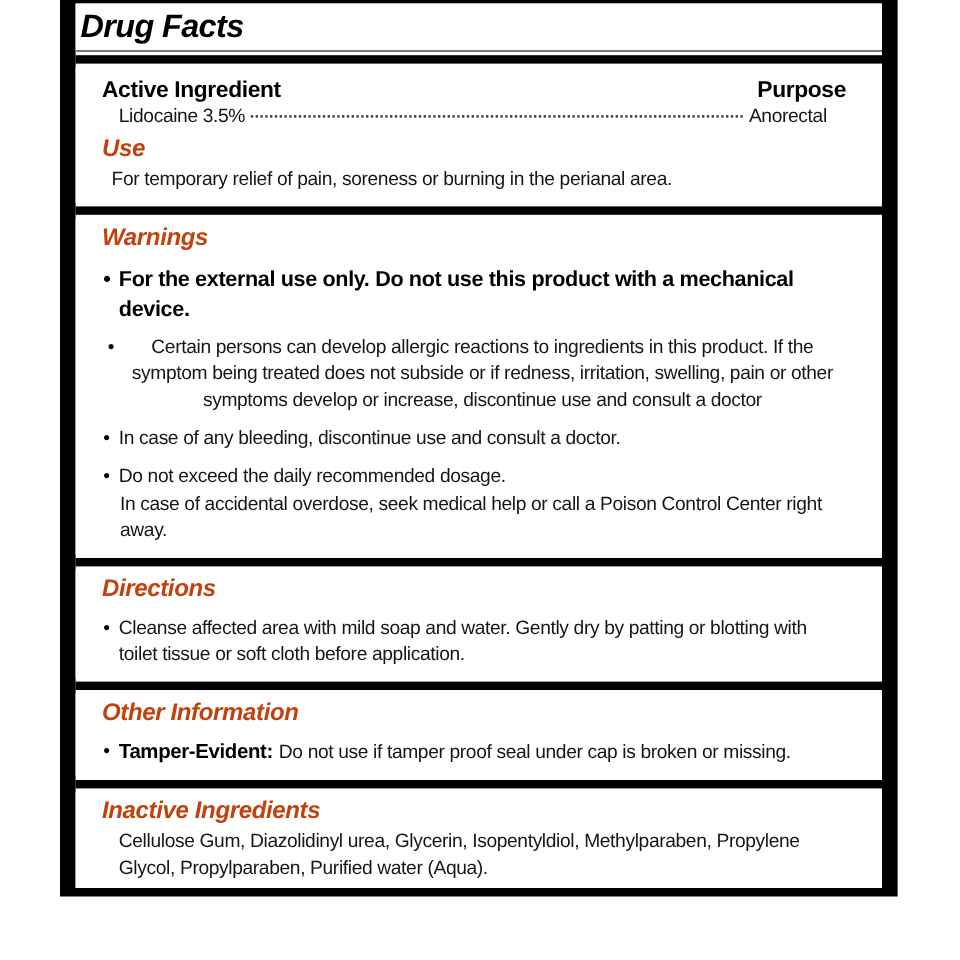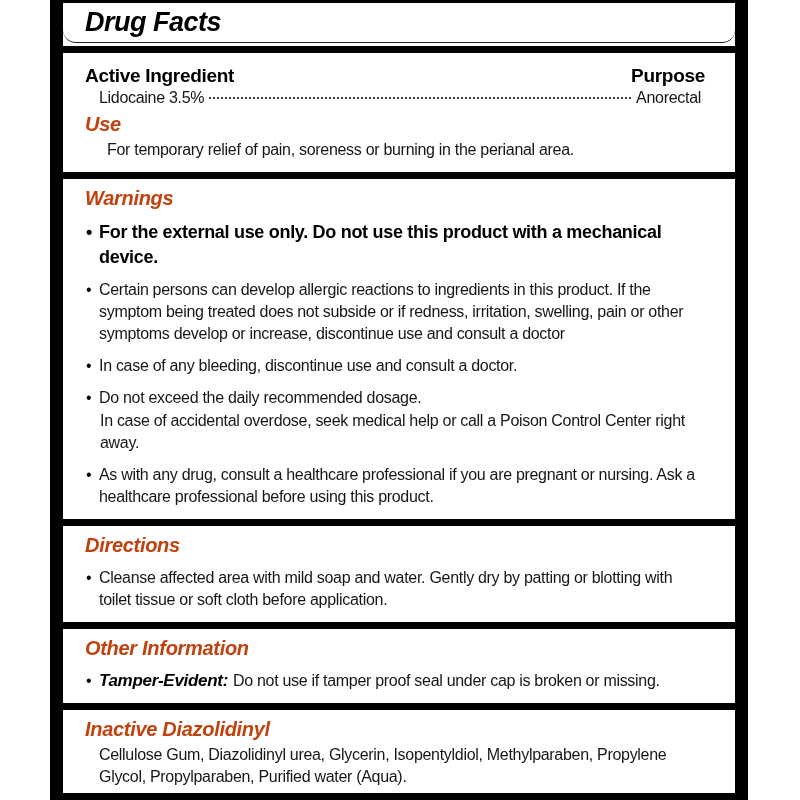--- a/index.html
+++ b/index.html
@@ -33,23 +33,22 @@
   .bar {
     height: 7px;
     background: #000;
     margin: 3px 0;
   }
   .box {
     background: #fff;
     padding: 4px 30px 8px 22px;
   }
   .title-box {
-    padding: 3px 22px 4px 22px;
+    padding: 3px 22px 4px 4px;
     border-bottom: 1px solid #222;
-    border-radius: 13px;
   }
   .title {
     margin: 0;
     font-weight: bold;
     font-style: italic;
     font-size: 27px;
     line-height: 32px;
     letter-spacing: -0.5px;
     color: #000;
   }
@@ -74,26 +73,26 @@
     letter-spacing: -0.3px;
     color: #000;
     text-align: right;
   }
   .body {
     font-size: 16px;
     line-height: 22px;
     letter-spacing: -0.3px;
     color: #161616;
   }
-  .indent { margin-left: 22px; }
+  .indent { margin-left: 8px; }
   .leader-row {
     display: flex;
     align-items: baseline;
     margin-left: 14px;
-    margin-right: 4px;
+    margin-right: 16px;
   }
   .leader {
     flex: 1;
     border-bottom: 2px dotted #3a3a3a;
     margin: 0 5px;
     transform: translateY(-4px);
   }
   p { margin: 0; }
   .bullet {
     display: flex;
@@ -114,32 +113,31 @@
     font-weight: bold;
   }
   .bullet .bt { flex: 1; }
   .bold-big .bt {
     font-weight: bold;
     font-size: 18px;
     line-height: 25px;
     letter-spacing: -0.3px;
     color: #000;
   }
-  .gap { margin-top: 9px; }
+  .gap { margin-top: 9px; text-align: center; }
   .cont {
     margin-left: 15px;
     margin-top: 1px;
   }
   .bold-lead {
     font-weight: bold;
     font-size: 17px;
     color: #000;
     margin-right: 5px;
     letter-spacing: -0.3px;
-    font-style: italic;
   }
   .narrow { max-width: 588px; }
   .ing-text {
     margin-left: 14px;
     margin-top: 1px;
   }
 </style>
 </head>
 <body>
 
@@ -176,23 +174,20 @@
       <div class="bullet body gap">
         <span class="bt">Certain persons can develop allergic reactions to ingredients in this product. If the symptom being treated does not subside or if redness, irritation, swelling, pain or other symptoms develop or increase, discontinue use and consult a doctor</span>
       </div>
       <div class="bullet body">
         <span class="bt">In case of any bleeding, discontinue use and consult a doctor.</span>
       </div>
       <div class="bullet body">
         <span class="bt">Do not exceed the daily recommended dosage.</span>
       </div>
       <p class="body cont">In case of accidental overdose, seek medical help or call a Poison Control Center right away.</p>
-      <div class="bullet body">
-        <span class="bt">As with any drug, consult a healthcare professional if you are pregnant or nursing. Ask a healthcare professional before using this product.</span>
-      </div>
     </section>
 
     <div class="bar"></div>
 
     <section class="box">
       <h2 class="sec-head">Directions</h2>
       <div class="bullet body">
         <span class="bt">Cleanse affected area with mild soap and water. Gently dry by patting or blotting with toilet tissue or soft cloth before application.</span>
       </div>
     </section>
@@ -202,18 +197,18 @@
     <section class="box">
       <h2 class="sec-head">Other Information</h2>
       <div class="bullet body">
         <span class="bt narrow"><span class="bold-lead">Tamper-Evident:</span><span>Do not use if tamper proof seal under cap is broken or missing.</span></span>
       </div>
     </section>
 
     <div class="bar"></div>
 
     <section class="box" style="padding-bottom:5px;">
-      <h2 class="sec-head">Inactive Diazolidinyl</h2>
+      <h2 class="sec-head">Inactive Ingredients</h2>
       <p class="body ing-text">Cellulose Gum, Diazolidinyl urea, Glycerin, Isopentyldiol, Methylparaben, Propylene Glycol, Propylparaben, Purified water (Aqua).</p>
     </section>
 
   </div>
 </div>
 
 </body></html>

